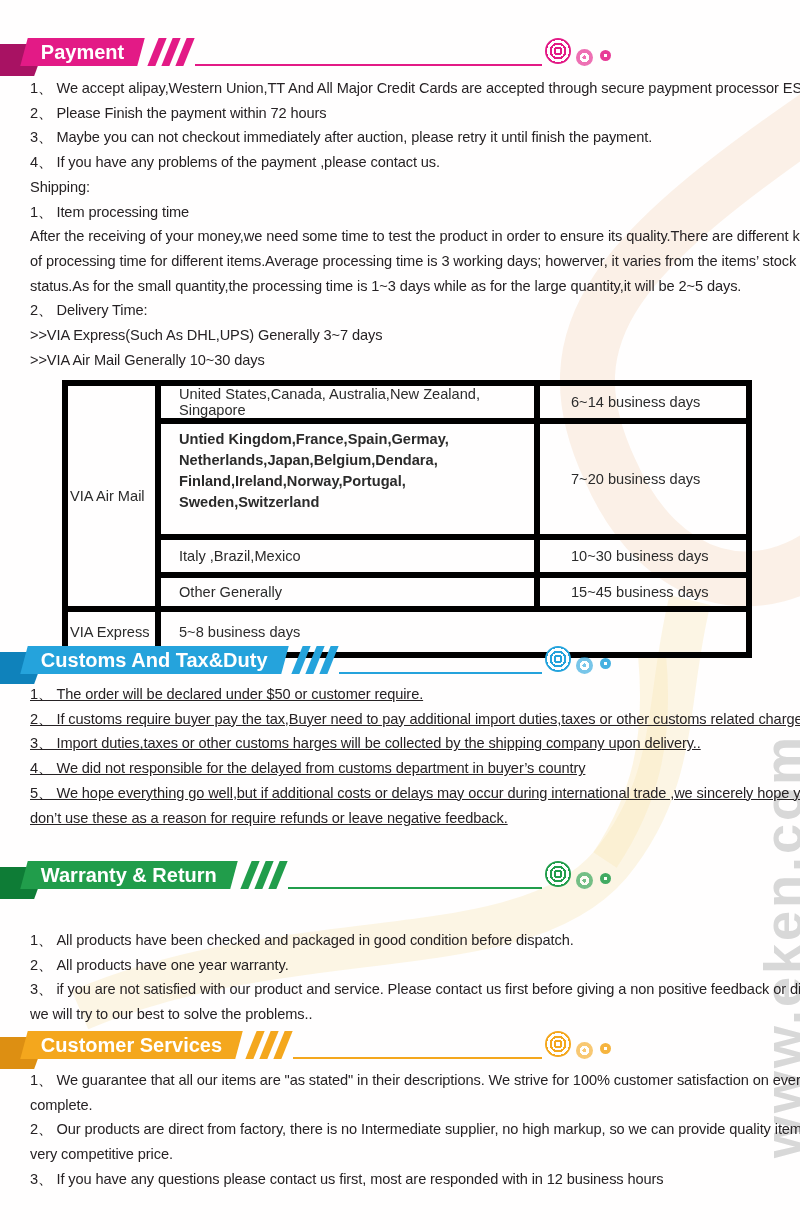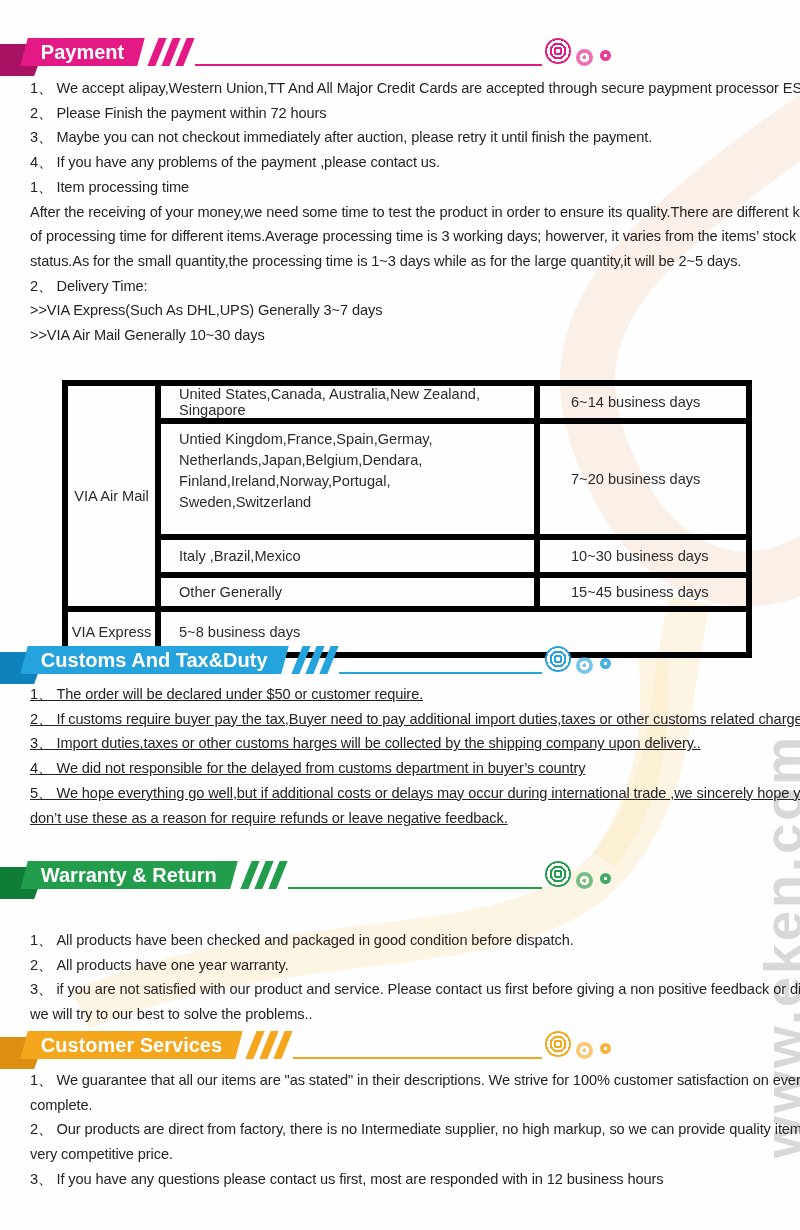--- a/index.html
+++ b/index.html
@@ -38,23 +38,23 @@
   .c3 { left:58px; top:13px; width:11px; height:11px; opacity:.85;
         background:radial-gradient(circle,#fff 0 1.5px,var(--c) 1.5px 5.5px); }
 
   .sec-body { position:absolute; left:30px; width:766px; font-size:14.6px; line-height:24.7px;
               color:#262224; z-index:2; letter-spacing:-0.1px; }
   .bline { white-space:nowrap; }
 
   .ship-table { position:absolute; left:62px; top:380px; width:684px; z-index:2;
                 border-collapse:collapse; table-layout:fixed; font-size:14.6px; color:#2b2b2b; }
   .ship-table td { border:6px solid #000000; padding:0 4px 0 18px; vertical-align:middle; }
-  .ship-table td.carrier { text-align:center; padding:12px 2px; }
+  .ship-table td.carrier { text-align:left; padding:12px 2px; }
   .ship-table td.time { padding-left:31px; }
-  .ship-table td.multiline { white-space:pre-line; line-height:21px; padding-top:5px; padding-bottom:21px; }
+  .ship-table td.multiline { white-space:pre-line; line-height:21px; padding-top:5px; padding-bottom:21px;font-weight:bold; }
 </style>
 </head>
 <body>
 
 <div class="page">
 
   <svg class="bg-swirls" width="800" height="1230">
     <path d="M 840 100 C 620 250, 545 330, 610 470 C 660 585, 760 610, 840 540" fill="none" stroke="#f6ddc6" stroke-width="55" opacity="0.40"></path>
     <path d="M 690 600 C 665 700, 680 780, 610 865 C 520 970, 290 920, 80 1010" fill="none" stroke="#f9ecc5" stroke-width="42" opacity="0.45"></path>
     <path d="M 652 655 C 660 740, 645 800, 605 860" fill="none" stroke="#fbe9b8" stroke-width="28" opacity="0.40"></path>
@@ -78,20 +78,21 @@
       <span class="c2"></span>
       <span class="c3"></span>
     </div>
   </div>
 
   <div class="sec-body" style="top:76px;">
     <div class="bline">1、 We accept alipay,Western Union,TT And All Major Credit Cards are accepted through secure paypment processor ESCROW</div>
     <div class="bline">2、 Please Finish the payment within 72 hours</div>
     <div class="bline">3、 Maybe you can not checkout immediately after auction, please retry it until finish the payment.</div>
     <div class="bline">4、 If you have any problems of the payment ,please contact us.</div>
+    <div class="bline">Shipping:</div>
     <div class="bline">1、 Item processing time</div>
     <div class="bline">After the receiving of your money,we need some time to test the product in order to ensure its quality.There are different kinds</div>
     <div class="bline">of processing time for different items.Average processing time is 3 working days; howerver, it varies from the items’ stock</div>
     <div class="bline">status.As for the small quantity,the processing time is 1~3 days while as for the large quantity,it will be 2~5 days.</div>
     <div class="bline">2、 Delivery Time:</div>
     <div class="bline">&gt;&gt;VIA Express(Such As DHL,UPS) Generally 3~7 days</div>
     <div class="bline">&gt;&gt;VIA Air Mail Generally 10~30 days</div>
   </div>
 
   <table class="ship-table">

